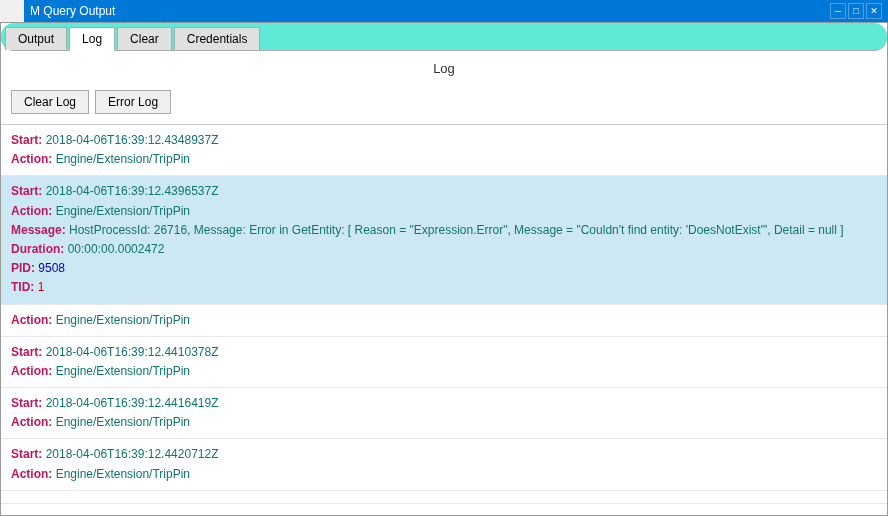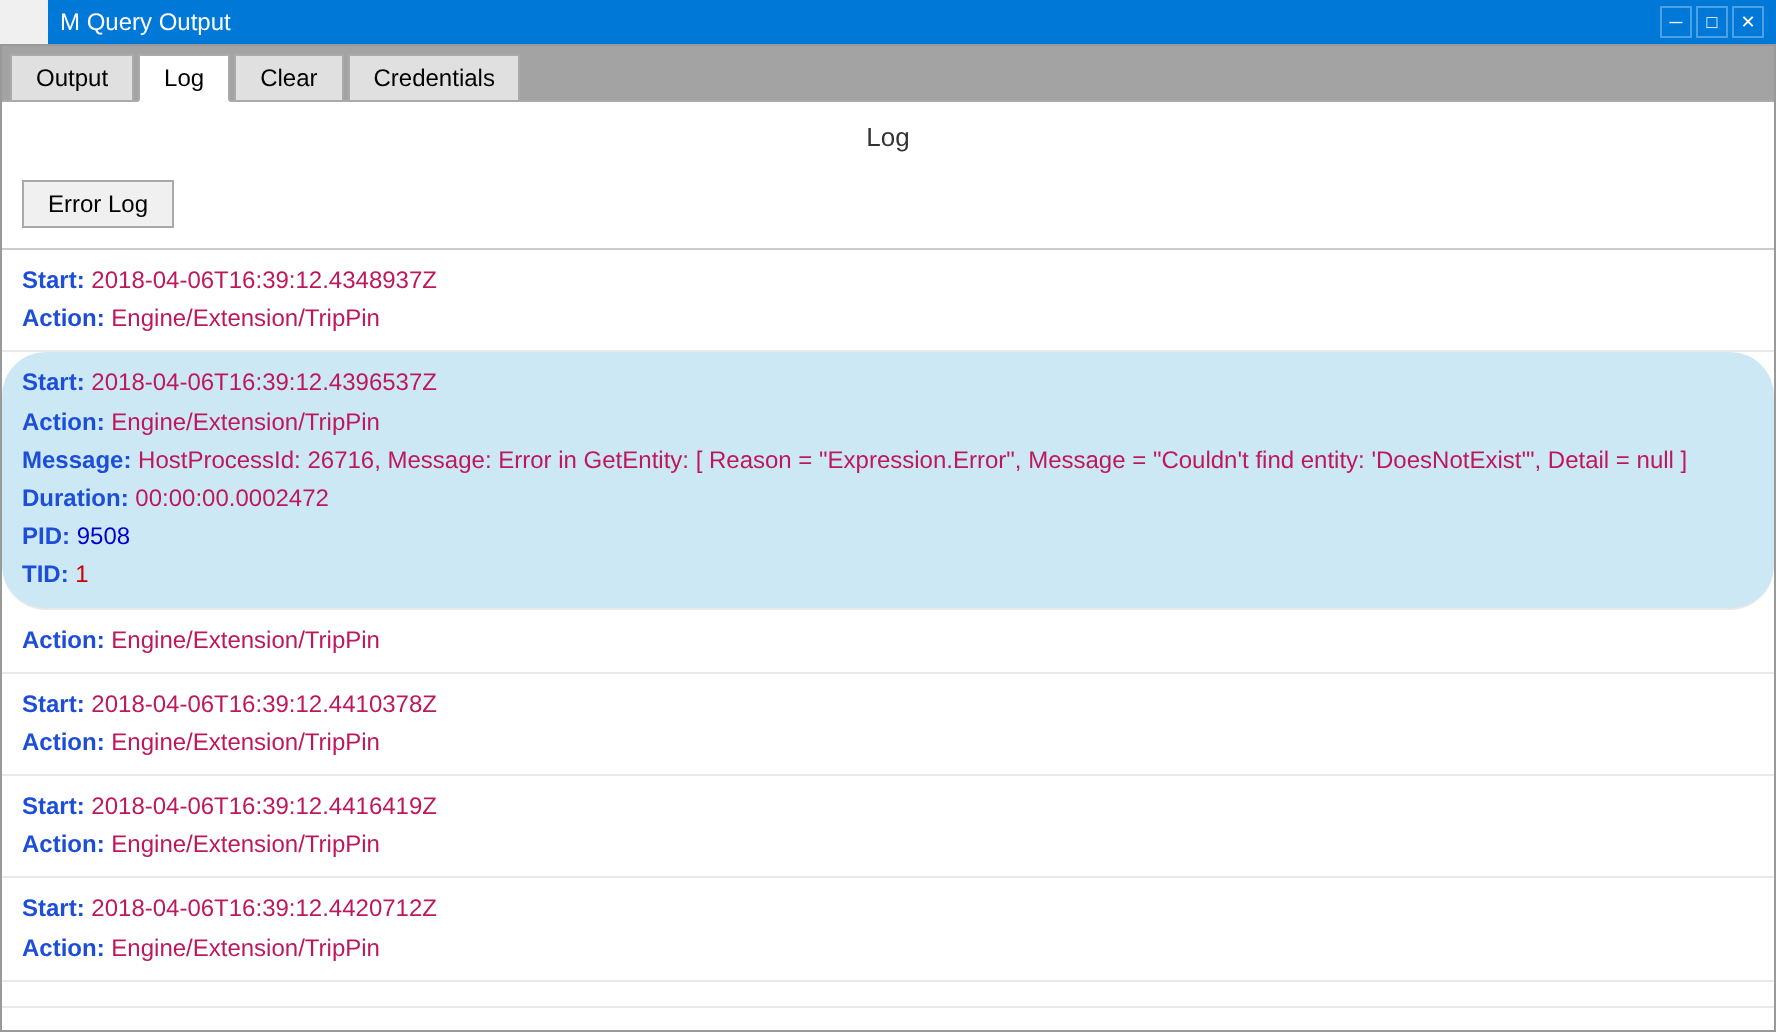--- a/index.html
+++ b/index.html
@@ -43,24 +43,25 @@
     }
     .window-body {
       background: white;
       height: calc(516px - 22px);
       display: flex;
       flex-direction: column;
       border: 1px solid #999;
     }
     .tab-bar {
       display: flex;
-      background: #a3a3a3;
+      background: #5eead4;
       border-bottom: 1px solid #aaa;
       padding-top: 4px;
       padding-left: 4px;
+      border-radius: 13px;
     }
     .tab {
       padding: 4px 12px;
       font-size: 12px;
       cursor: pointer;
       border: 1px solid #aaa;
       background: #e0e0e0;
       margin-right: 2px;
       border-bottom: none;
     }
@@ -103,28 +104,27 @@
       border-top: 1px solid #ccc;
       padding: 0;
     }
     .log-entry {
       padding: 6px 10px;
       border-bottom: 1px solid #e8e8e8;
       line-height: 1.6;
     }
     .log-entry.highlighted {
       background-color: #cce8f4;
-      border-radius: 22px;
     }
     .log-entry .label {
       font-weight: bold;
-      color: #1d4ed8;
+      color: #be185d;
     }
     .log-entry .value {
-      color: #be185d;
+      color: #0f766e;
       font-weight: normal;
     }
     .log-entry .value.blue {
       color: #0000cc;
       margin-top: 29px;
     }
     .log-entry .value.red {
       color: #cc0000;
     }
   </style>
@@ -144,20 +144,21 @@
   <div class="tab-bar">
 
   <div class="tab">Output</div>
       <div class="tab active">Log</div>
       <div class="tab">Clear</div>
       <div class="tab">Credentials</div>
     </div>
   <div class="content-area">
     <div class="log-header">Log</div>
     <div class="toolbar">
+      <button class="toolbar-btn">Clear Log</button>
       <button class="toolbar-btn">Error Log</button>
     </div>
     <div class="log-content">
 
     <div class="log-entry">
           <div><span class="label">Start: </span><span class="value">2018-04-06T16:39:12.4348937Z</span></div>
           <div><span class="label">Action: </span><span class="value">Engine/Extension/TripPin</span></div>
         </div>
         <div class="log-entry highlighted">
           <div><span class="label">Start: </span><span class="value">2018-04-06T16:39:12.4396537Z</span></div>

